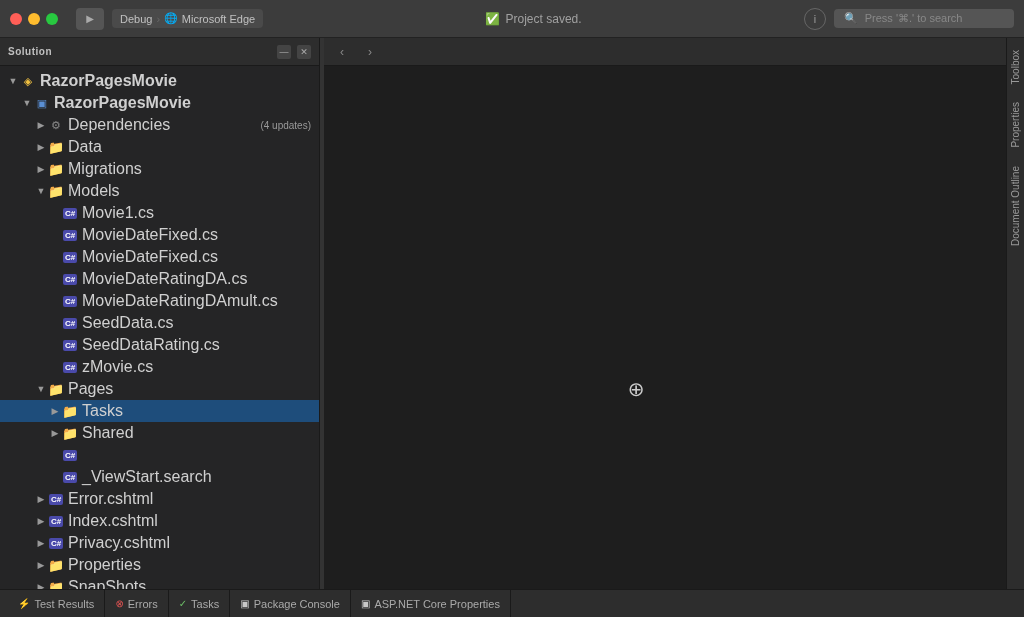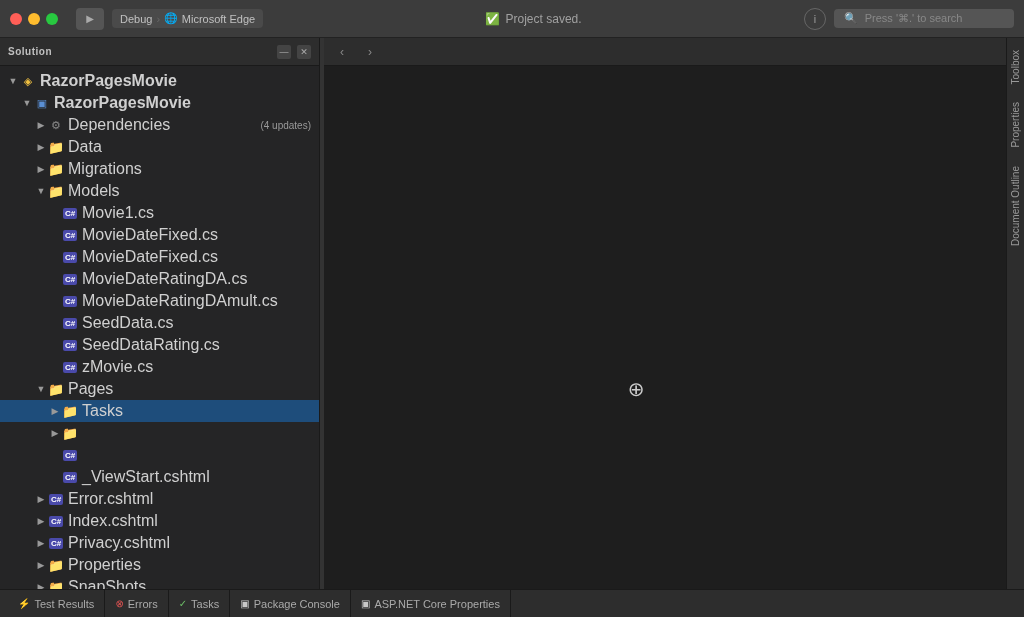--- a/index.html
+++ b/index.html
@@ -226,33 +226,34 @@
           <span class="tree-icon">
             <span style="color:#e8b84b;font-size:13px;">📁</span>
           </span>
           <span class="tree-label">Tasks</span>
         </div>
         <div class="tree-item" style="padding-left: 48px;">
           <span class="tree-arrow collapsed"></span>
           <span class="tree-icon">
             <span style="color:#e8b84b;font-size:13px;">📁</span>
           </span>
-        </div>
-        <div class="tree-item" style="padding-left: 48px;">
-          <span class="tree-arrow leaf"></span>
-          <span class="tree-icon">
-            <span style="background:#4a4aaa;color:#fff;font-size:8px;padding:1px 2px;border-radius:2px;font-weight:bold;">C#</span>
-          </span>
-        </div>
-        <div class="tree-item" style="padding-left: 48px;">
-          <span class="tree-arrow leaf"></span>
-          <span class="tree-icon">
-            <span style="background:#4a4aaa;color:#fff;font-size:8px;padding:1px 2px;border-radius:2px;font-weight:bold;">C#</span>
-          </span>
-          <span class="tree-label">_ViewStart.cshtml</span>
+          <span class="tree-label">Shared</span>
+        </div>
+        <div class="tree-item" style="padding-left: 48px;">
+          <span class="tree-arrow leaf"></span>
+          <span class="tree-icon">
+            <span style="background:#4a4aaa;color:#fff;font-size:8px;padding:1px 2px;border-radius:2px;font-weight:bold;">C#</span>
+          </span>
+        </div>
+        <div class="tree-item" style="padding-left: 48px;">
+          <span class="tree-arrow leaf"></span>
+          <span class="tree-icon">
+            <span style="background:#4a4aaa;color:#fff;font-size:8px;padding:1px 2px;border-radius:2px;font-weight:bold;">C#</span>
+          </span>
+          <span class="tree-label">_ViewStart.search</span>
         </div>
         <div class="tree-item" style="padding-left: 34px;">
           <span class="tree-arrow collapsed"></span>
           <span class="tree-icon">
             <span style="background:#4a4aaa;color:#fff;font-size:8px;padding:1px 2px;border-radius:2px;font-weight:bold;">C#</span>
           </span>
           <span class="tree-label">Error.cshtml</span>
         </div>
         <div class="tree-item" style="padding-left: 34px;">
           <span class="tree-arrow collapsed"></span>

